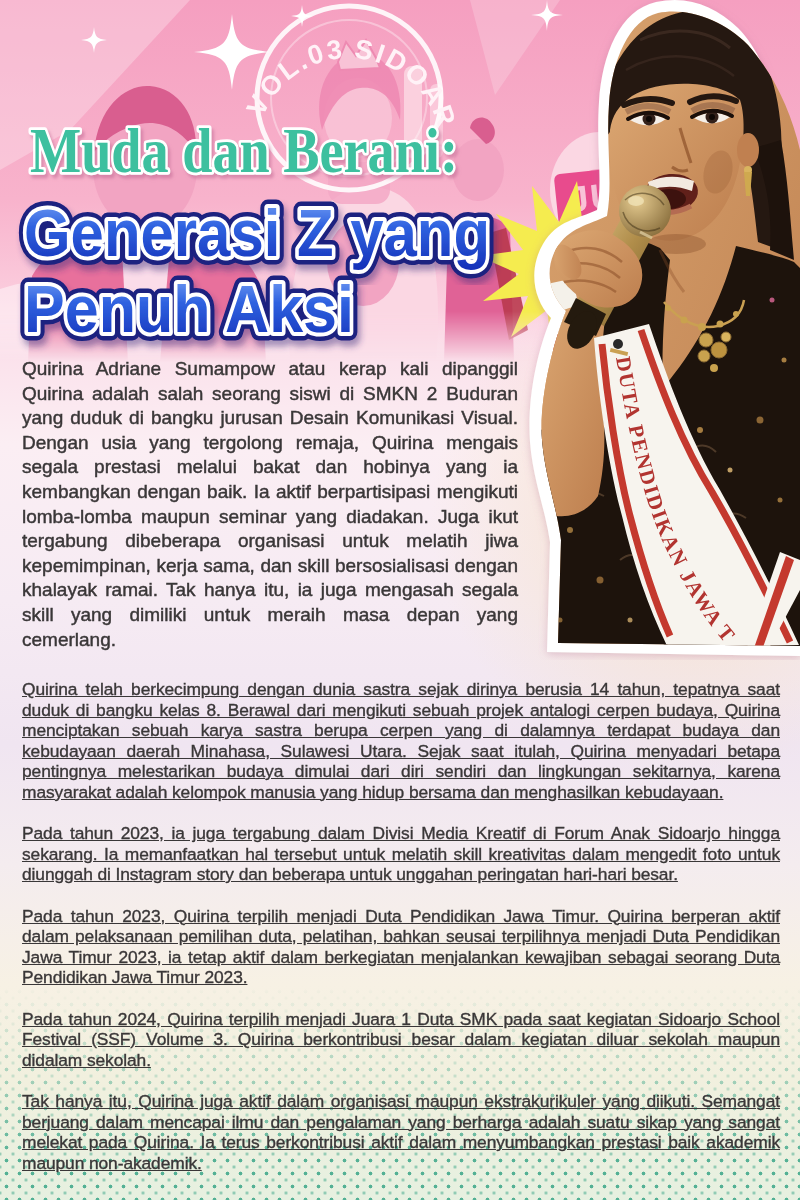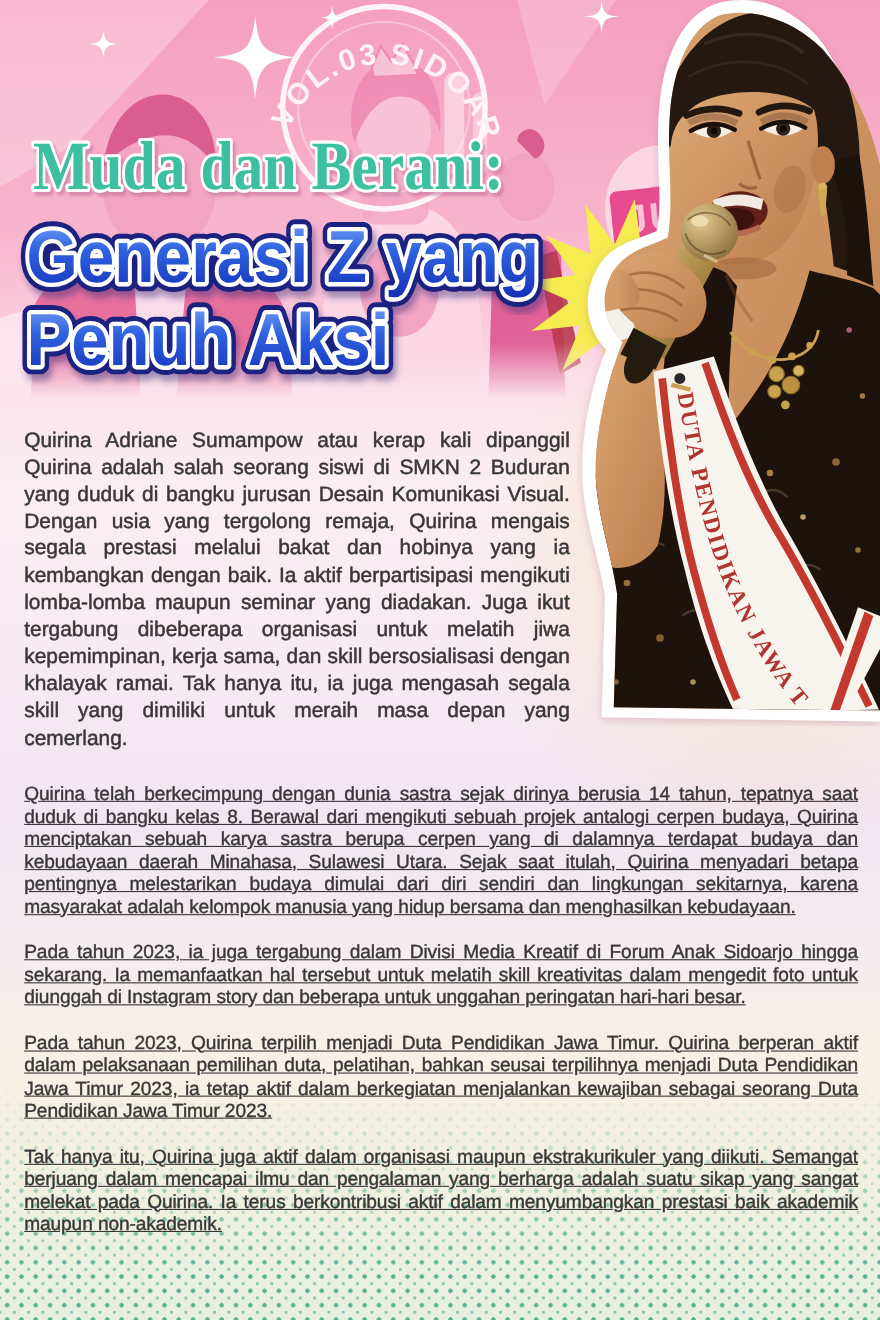--- a/index.html
+++ b/index.html
@@ -16,21 +16,21 @@
   .portrait{position:absolute;left:500px;top:0;width:300px;height:660px;z-index:2;}
   .halftone{position:absolute;left:0;top:985px;width:800px;height:215px;z-index:1;
     background-image:
       radial-gradient(circle, rgba(42,158,128,.78) 1.8px, transparent 2.1px),
       radial-gradient(circle, rgba(42,158,128,.5) 1.3px, transparent 1.6px);
     background-size:13px 13px,13px 13px;
     background-position:0 0,6.5px 6.5px;
     -webkit-mask-image:linear-gradient(180deg,transparent 0%,rgba(0,0,0,.45) 40%,#000 82%);
             mask-image:linear-gradient(180deg,transparent 0%,rgba(0,0,0,.45) 40%,#000 82%);}
   .titles{position:absolute;left:0;top:0;width:800px;height:362px;z-index:3;pointer-events:none;}
-  .article{position:relative;z-index:4;padding:357px 20px 0 22px;margin-top:32px;}
+  .article{position:relative;z-index:4;padding:357px 20px 0 22px;}
   .article p{text-align:justify;color:#3a3738;margin:0;}
   .p-first{font-size:19px;line-height:24.6px;margin:0 262px 27px 0 !important;
     -webkit-text-stroke:.45px #3a3738;}
   .p-rest{font-size:17.4px;line-height:20.5px;margin:0 0 21px 0 !important;
     letter-spacing:-.1px;text-decoration:underline;-webkit-text-stroke:.35px #3a3738;}
 </style>
 </head>
 <body>
 
 <div class="page">
@@ -316,16 +316,17 @@
     </g>
   </svg>
 
   <div class="halftone"></div>
 
   <main class="article">
     <p class="p-first">Quirina Adriane Sumampow atau kerap kali dipanggil Quirina adalah salah seorang siswi di SMKN 2 Buduran yang duduk di bangku jurusan Desain Komunikasi Visual. Dengan usia yang tergolong remaja, Quirina mengais segala prestasi melalui bakat dan hobinya yang ia kembangkan dengan baik. Ia aktif berpartisipasi mengikuti lomba-lomba maupun seminar yang diadakan. Juga ikut tergabung dibeberapa organisasi untuk melatih jiwa kepemimpinan, kerja sama, dan skill bersosialisasi dengan khalayak ramai. Tak hanya itu, ia juga mengasah segala skill yang dimiliki untuk meraih masa depan yang cemerlang.</p>
     <p class="p-rest">Quirina telah berkecimpung dengan dunia sastra sejak dirinya berusia 14 tahun, tepatnya saat duduk di bangku kelas 8. Berawal dari mengikuti sebuah projek antalogi cerpen budaya, Quirina menciptakan sebuah karya sastra berupa cerpen yang di dalamnya terdapat budaya dan kebudayaan daerah Minahasa, Sulawesi Utara. Sejak saat itulah, Quirina menyadari betapa pentingnya melestarikan budaya dimulai dari diri sendiri dan lingkungan sekitarnya, karena masyarakat adalah kelompok manusia yang hidup bersama dan menghasilkan kebudayaan.</p>
     <p class="p-rest">Pada tahun 2023, ia juga tergabung dalam Divisi Media Kreatif di Forum Anak Sidoarjo hingga sekarang. Ia memanfaatkan hal tersebut untuk melatih skill kreativitas dalam mengedit foto untuk diunggah di Instagram story dan beberapa untuk unggahan peringatan hari-hari besar.</p>
     <p class="p-rest">Pada tahun 2023, Quirina terpilih menjadi Duta Pendidikan Jawa Timur. Quirina berperan aktif dalam pelaksanaan pemilihan duta, pelatihan, bahkan seusai terpilihnya menjadi Duta Pendidikan Jawa Timur 2023, ia tetap aktif dalam berkegiatan menjalankan kewajiban sebagai seorang Duta Pendidikan Jawa Timur 2023.</p>
+    <p class="p-rest">Pada tahun 2024, Quirina terpilih menjadi Juara 1 Duta SMK pada saat kegiatan Sidoarjo School Festival (SSF) Volume 3. Quirina berkontribusi besar dalam kegiatan diluar sekolah maupun didalam sekolah.</p>
     <p class="p-rest">Tak hanya itu, Quirina juga aktif dalam organisasi maupun ekstrakurikuler yang diikuti. Semangat berjuang dalam mencapai ilmu dan pengalaman yang berharga adalah suatu sikap yang sangat melekat pada Quirina. Ia terus berkontribusi aktif dalam menyumbangkan prestasi baik akademik maupun non-akademik.</p>
   </main>
 
 </div>
 
 </body></html>

